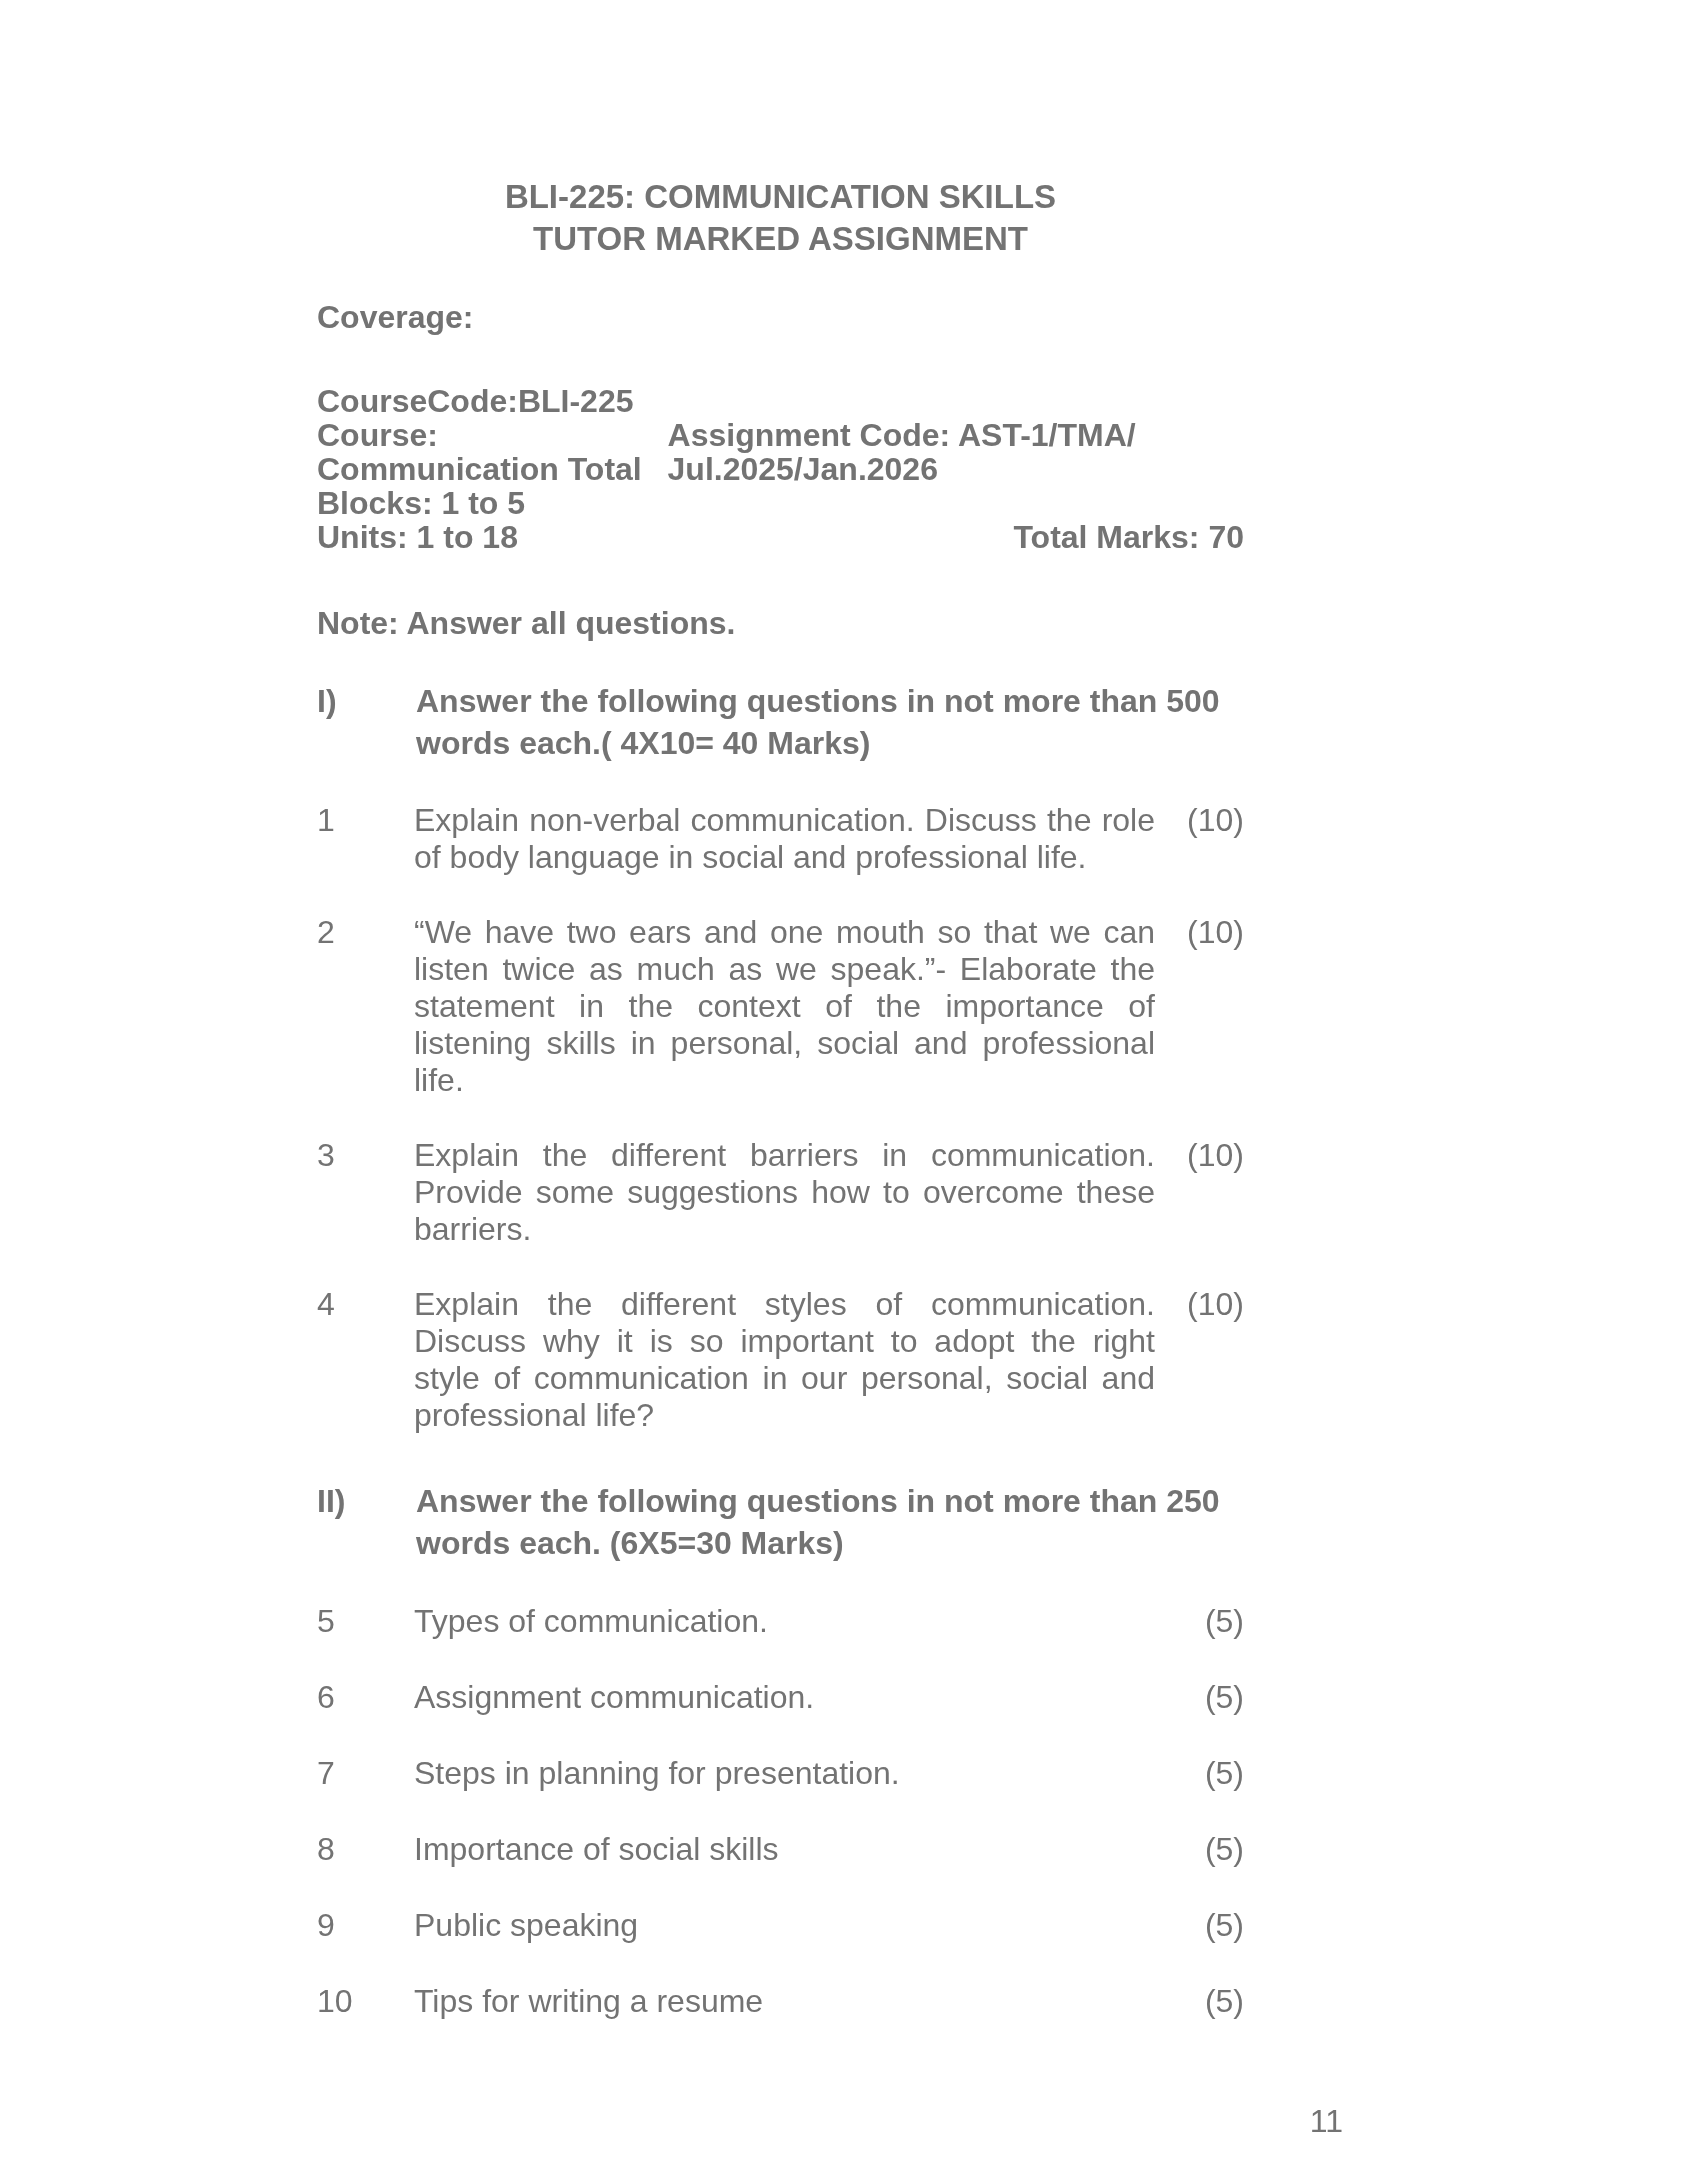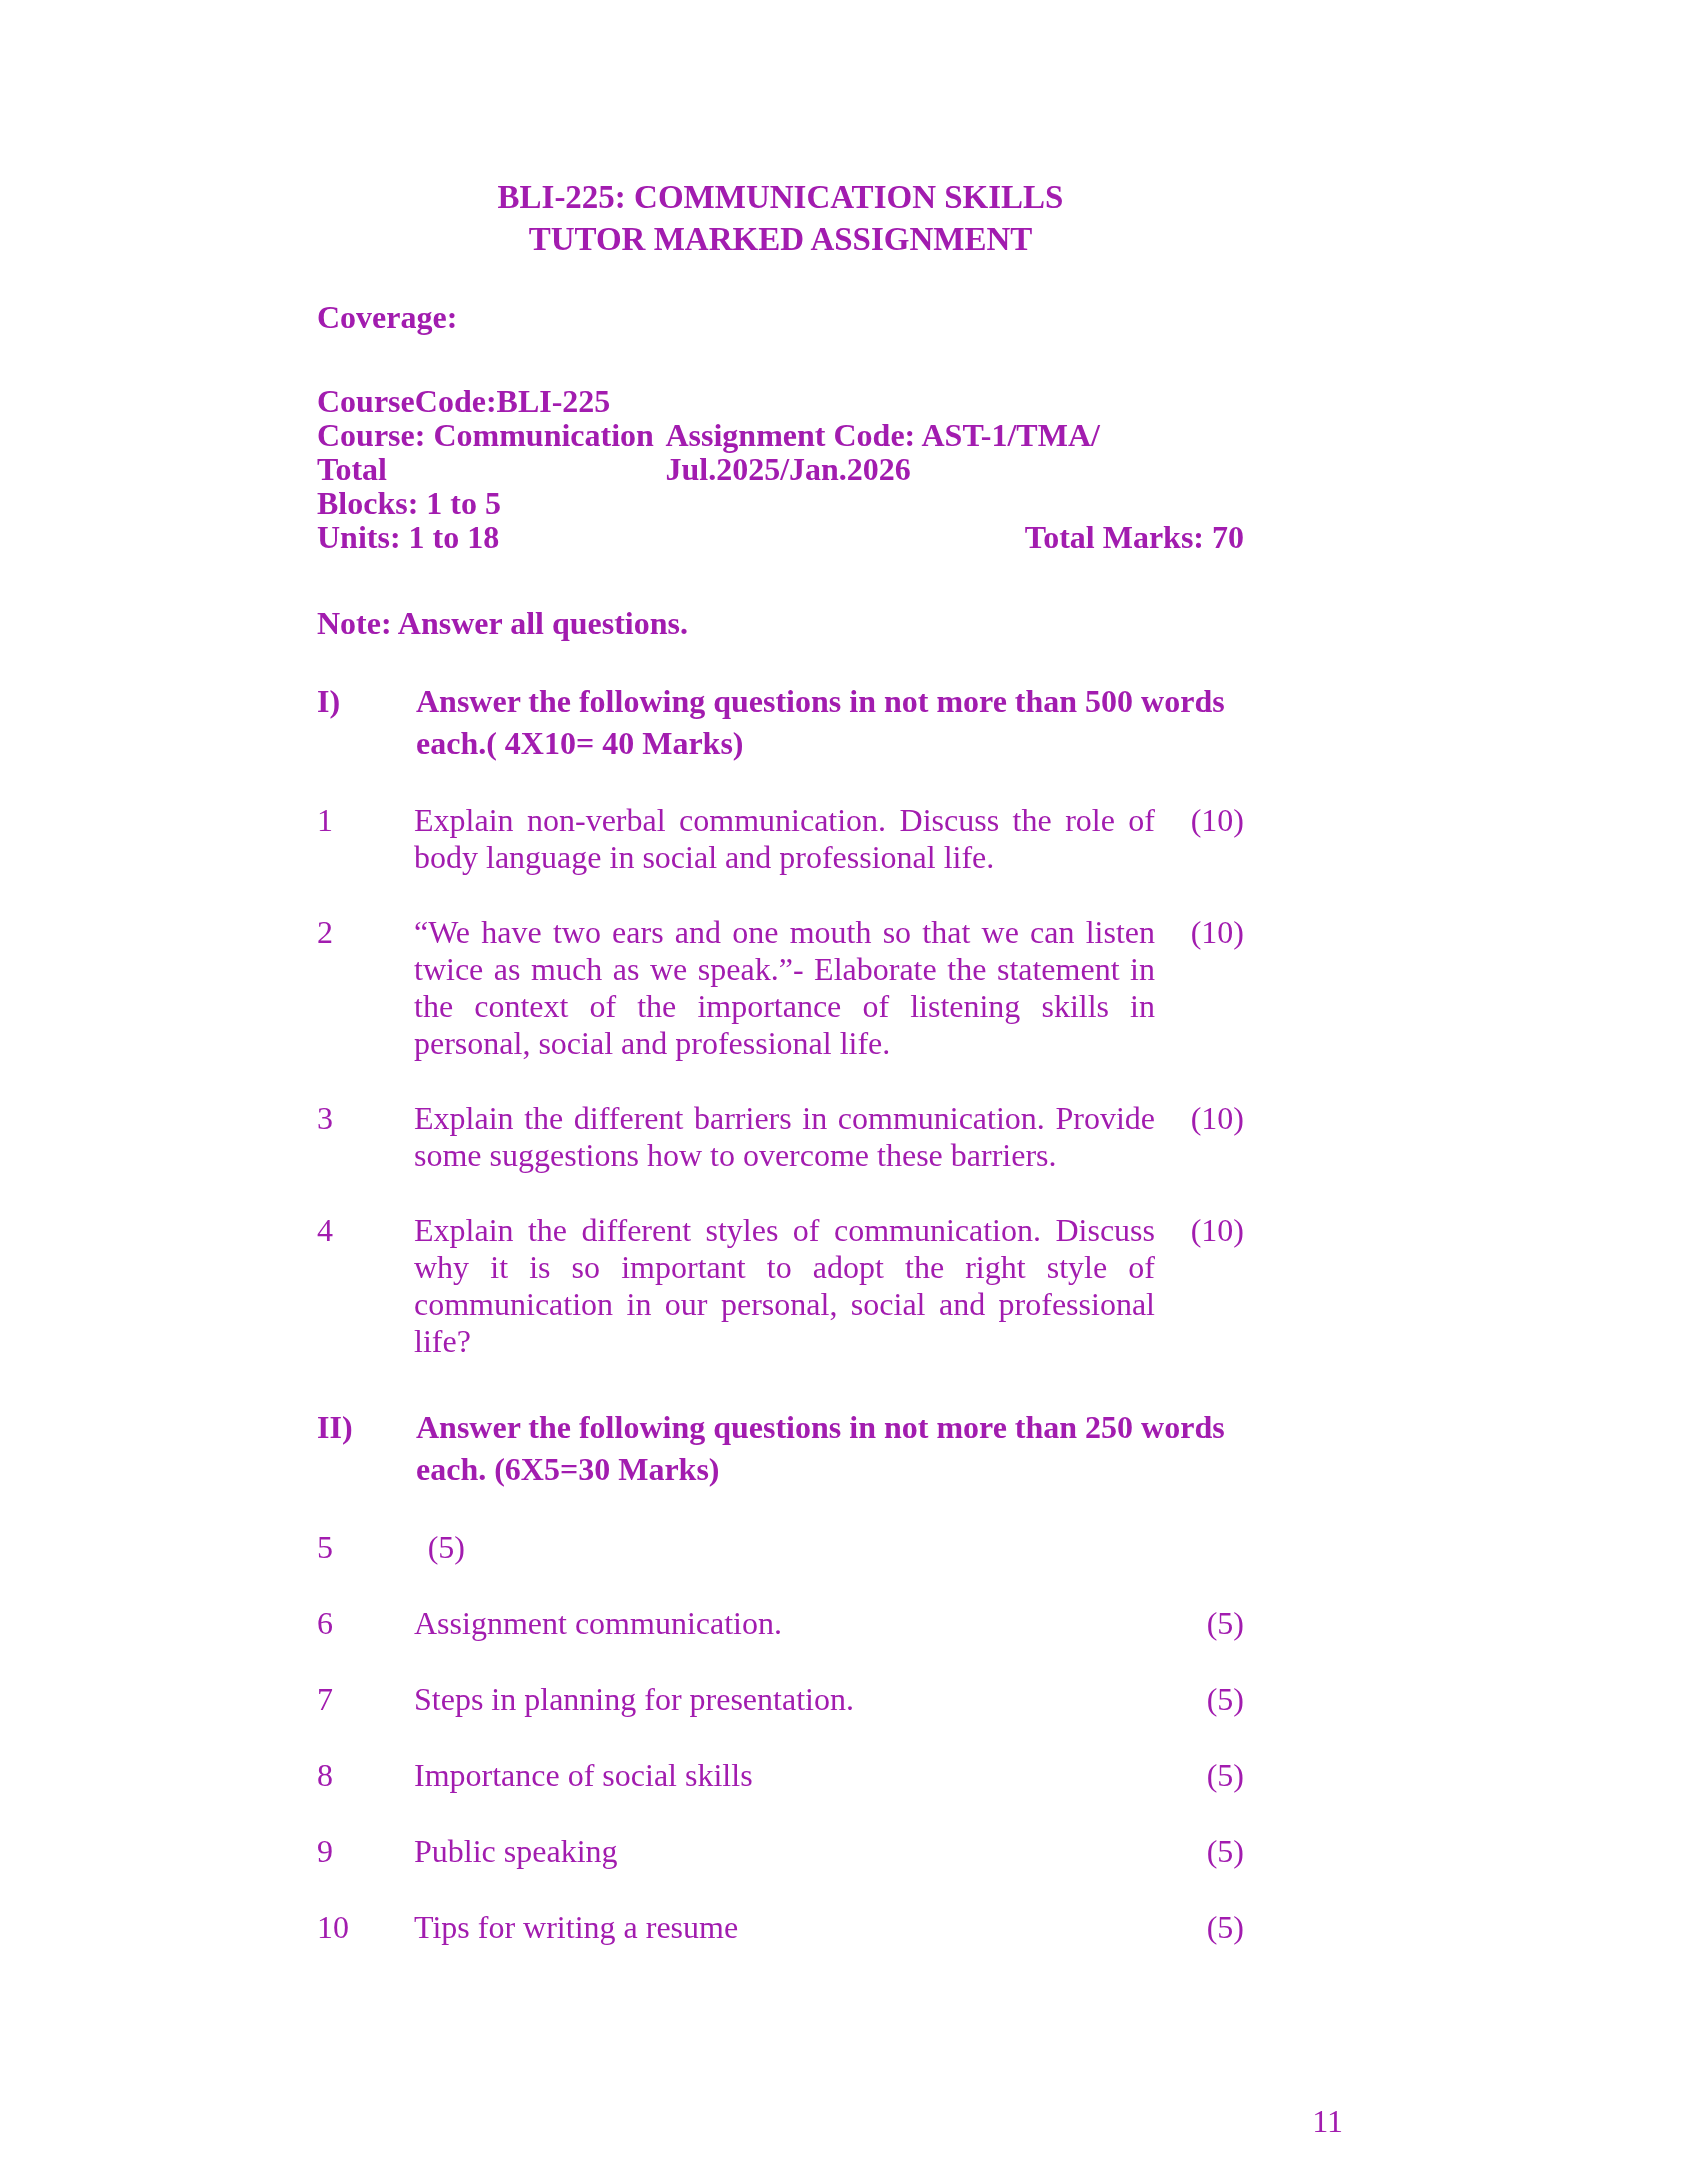--- a/index.html
+++ b/index.html
@@ -2,22 +2,22 @@
 <html><head>
 <meta charset="utf-8">
 <style>
   * { margin: 0; padding: 0; box-sizing: border-box; }
   html, body { background: #ffffff; }
   .page {
     position: relative;
     width: 1343px;
     height: 2178px;
     background: #ffffff;
-    color: #a21caf;
-    font-family: Liberation Serif, serif;
+    color: #737373;
+    font-family: Liberation Sans, sans-serif;
     font-size: 32px;
     overflow: hidden;
   }
   .content {
     padding: 176px 99px 0 317px; 
   }
   .title-block {
     text-align: center;
     font-weight: bold;
     font-size: 33px;
@@ -152,20 +152,21 @@
     </div>
 
     <div class="section sec2">
       <div class="section-heading sec2-heading">
         <span class="numeral">II)</span>
         <span class="heading-text">Answer the following questions in not more than 250 words each. (6X5=30 Marks)</span>
       </div>
 
       <div class="q-row">
         <span class="q-num">5</span>
+        <span class="q-text short">Types of communication.</span>
         <span class="q-marks">(5)</span>
       </div>
 
       <div class="q-row">
         <span class="q-num">6</span>
         <span class="q-text short">Assignment communication.</span>
         <span class="q-marks">(5)</span>
       </div>
 
       <div class="q-row">

